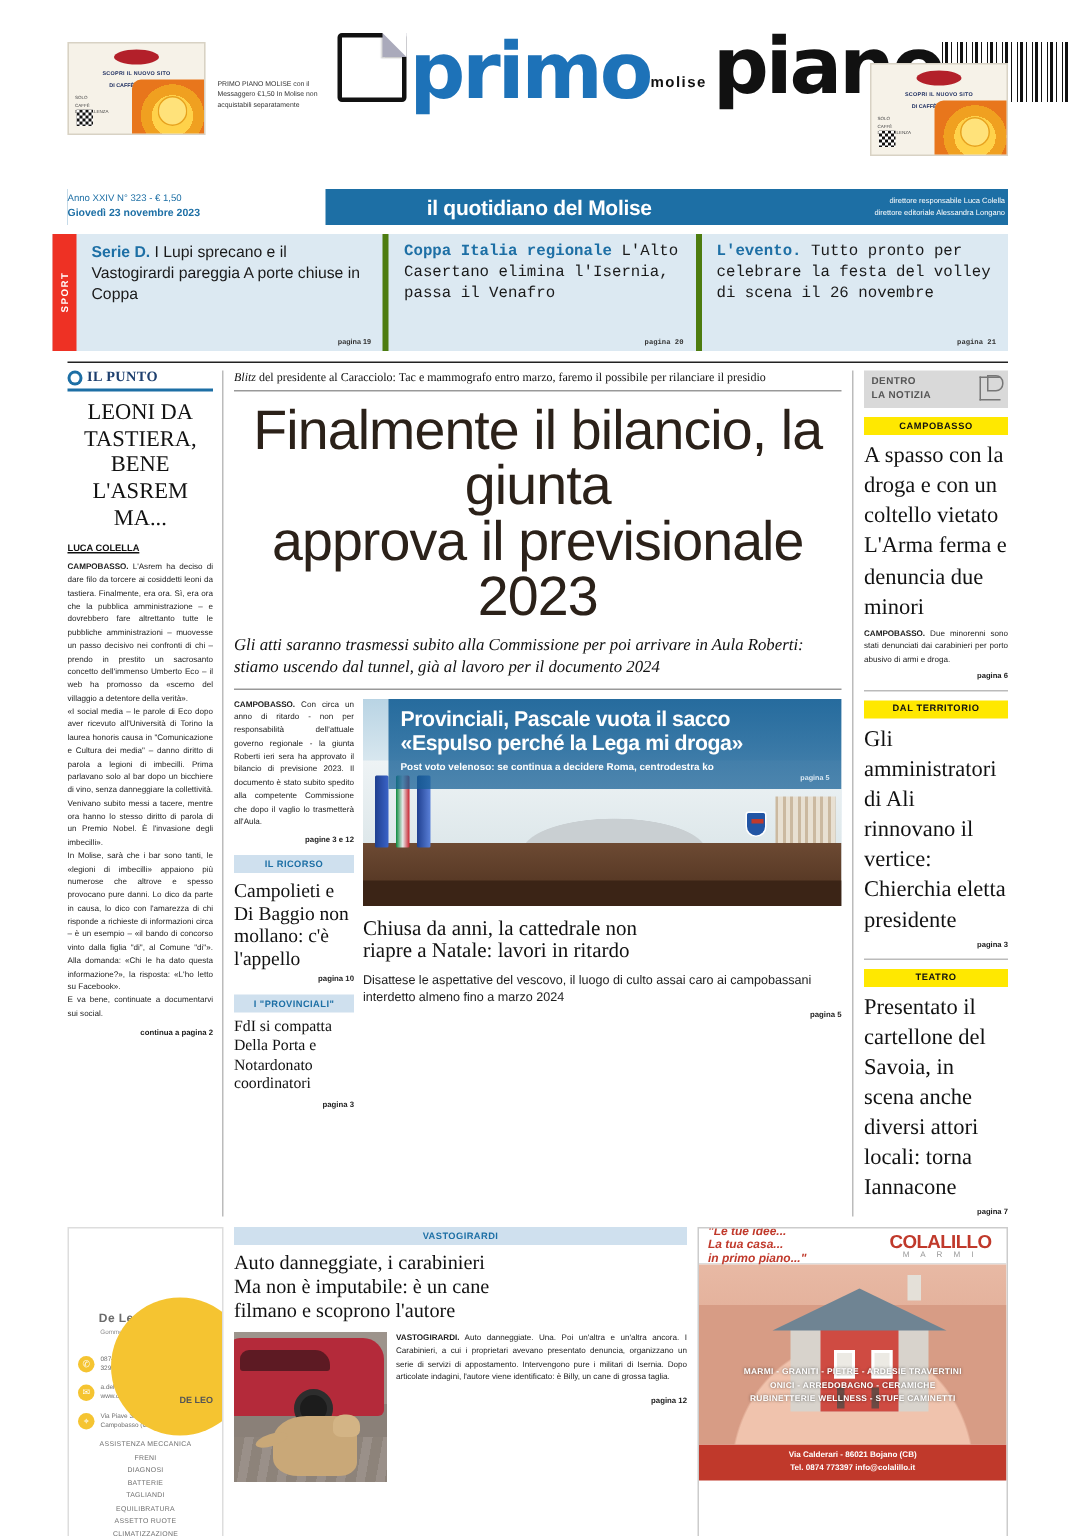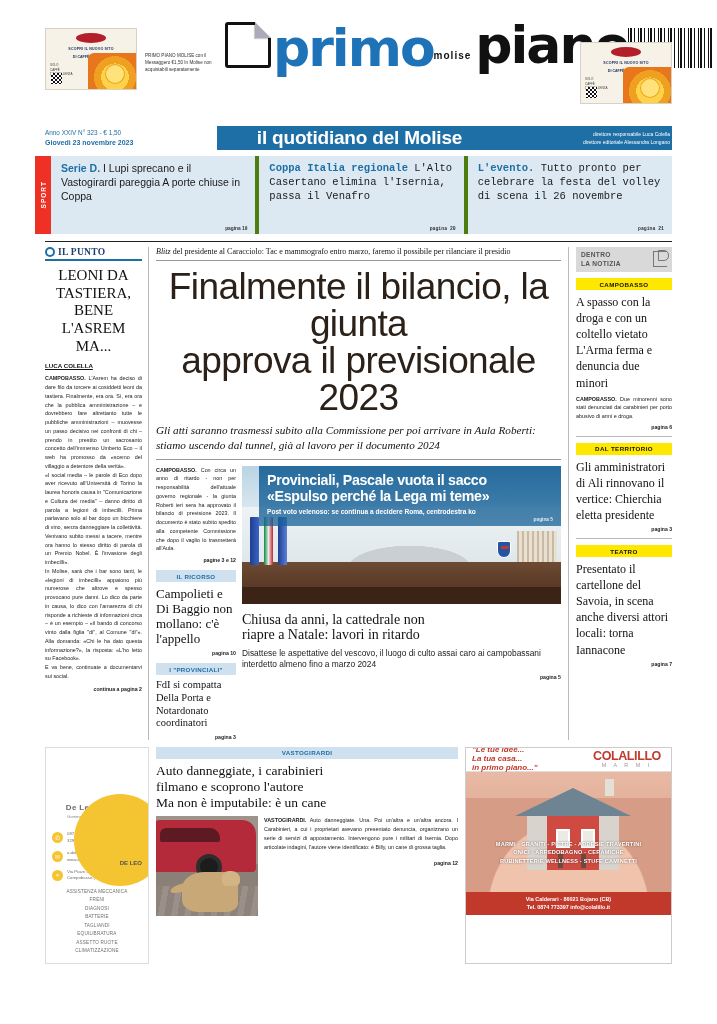--- a/index.html
+++ b/index.html
@@ -63,21 +63,21 @@
   .pub-info { font-size: 4.4px; line-height: 1.6; color:#222; text-align: right; margin: 34px 6px 0 6px; width: 86px; flex:none;}
   .pub-info b { color:#111; }
 
   .strip {
     position: relative; height: 24px; background: #1d6fa5; display:flex; align-items:center;
     margin: 0 45px;
   }
   .strip-left { width: 172px; background:#fff; height:100%; display:flex; flex-direction:column; justify-content:center; }
   .strip-anno { font-size: 6.4px; color:#1d6fa5; line-height:1.45; }
   .strip-date { font-size: 7px; color:#1d6fa5; font-weight:bold; line-height:1.45;}
-  .strip-sub { flex:1; text-align:center; color:#fff; font-size:19px; font-weight:bold; letter-spacing:-.2px;}
+  .strip-sub { flex:1; text-align:center; color:#fff; font-size:14px; font-weight:bold; letter-spacing:-.2px;}
   .strip-dir { width: 170px; font-size:5px; line-height:1.6; color:#fff; text-align:right; padding-right:2px;}
 
   
   .sport {
     margin: 6px 45px 0 35px; background: #dce9f2; height: 78px; display:flex; align-items:stretch; position:relative;
   }
   .sport-tab { width: 16px; background:#ee3124; color:#fff; display:flex; align-items:center; justify-content:center; flex:none;}
   .sport-tab span { writing-mode: vertical-rl; transform: rotate(180deg); font-size: 6.5px; font-weight:bold; letter-spacing:1px;}
   .sport-cell { flex:1; padding: 6px 8px 0 10px; position:relative; }
   .sport-cell + .sport-cell { border-left: 4px solid #4d7c0f; font-family: Liberation Mono, monospace; }
@@ -156,21 +156,21 @@
 
   .cath-hl { font-family:"Liberation Serif", serif; font-size:14px; line-height:1.14; margin-top:8px; color:#111;}
   .cath-sub { font-size:8.4px; line-height:1.3; margin-top:5px; color:#1c1c1c;}
 
   
   .dentro-head { background:#d9d9d9; padding:4px 5px; display:flex; justify-content:space-between; align-items:flex-start;}
   .dentro-head .dh-t { font-size:6.6px; font-weight:bold; color:#555; line-height:1.3; letter-spacing:.3px;}
   .dentro-head .dh-p { width:14px; height:16px; border:1.6px solid #777; border-right:none; position:relative; flex:none;}
   .dentro-head .dh-p::after{content:"";position:absolute;right:-1.6px;top:-1.6px;width:9px;height:9px;border:1.6px solid #777;border-radius:0 5px 5px 0;}
   .ybadge { background:#ffe800; color:#111; font-size:6.2px; font-weight:bold; text-align:center; padding:2.5px 0; margin:6px 0 4px 0; letter-spacing:.4px;}
-  .r-hl { font-family:"Liberation Serif", serif; font-size:12px; line-height:1.34; color:#111; }
+  .r-hl { font-family:"Liberation Serif", serif; font-size:15px; line-height:1.34; color:#111; }
   .r-body { font-size:5.4px; line-height:1.62; text-align:justify; margin-top:4px;}
   .r-body b { font-weight:bold; }
   .r-page { font-size:5.1px; font-weight:bold; text-align:right; margin-top:3px;}
   .hr-thin { border-top:1px solid #bbb; margin:6px 0 0 0; }
 
   
   .bottom { margin: 7px 45px 0 45px; display:flex; align-items:stretch; }
   .b-left { width:104px; flex:none; border:1px solid #ddd; position:relative; overflow:hidden; background:#fff; padding:7px 6px;}
   .b-mid { flex:1; padding: 0 7px; }
   .b-right { width:207px; flex:none; border:1px solid #ccc; overflow:hidden; position:relative; background:#fff;}
@@ -363,21 +363,21 @@
             <div class="chairs"></div>
             <div class="shelf"></div>
             <div class="crest"></div>
             <div class="ph-desk"></div>
             <div class="ph-desk2"></div>
             <div class="flag f1"></div>
             <div class="flag f2"></div>
             <div class="flag f3"></div>
             <div class="photo-overlay">
               <div class="oh">Provinciali, Pascale vuota il sacco</div>
-              <div class="oh">«Espulso perché la Lega mi teme»</div>
+              <div class="oh">«Espulso perché la Lega mi droga»</div>
               <div class="osub">Post voto velenoso: se continua a decidere Roma, centrodestra ko</div>
               <div class="opage">pagina 5</div>
             </div>
           </div>
 
           <div class="cath-hl">
             <div>Chiusa da anni, la cattedrale non</div>
             <div>riapre a Natale: lavori in ritardo</div>
           </div>
           <div class="cath-sub">Disattese le aspettative del vescovo, il luogo di culto assai caro ai campobassani interdetto almeno fino a marzo 2024</div>
@@ -458,22 +458,22 @@
 EQUILIBRATURA
 ASSETTO RUOTE
 CLIMATIZZAZIONE</div>
       <div class="deleo-logo-tx">DE LEO</div>
     </div>
 
     <div class="b-mid">
       <div class="kicker" style="margin-top:0">VASTOGIRARDI</div>
       <div class="vasto-hl">
         <div>Auto danneggiate, i carabinieri</div>
+        <div>Ma non è imputabile: è un cane</div>
         <div>filmano e scoprono l'autore</div>
-        <div>Ma non è imputabile: è un cane</div>
       </div>
       <div class="vasto-grid">
         <div class="vasto-photo">
           <div class="car">
               <div class="car-win"></div>
             </div>
           <div class="wheel"></div>
           <div class="ground"></div>
           <div class="dog"></div>
           <div class="dog-head"></div>

